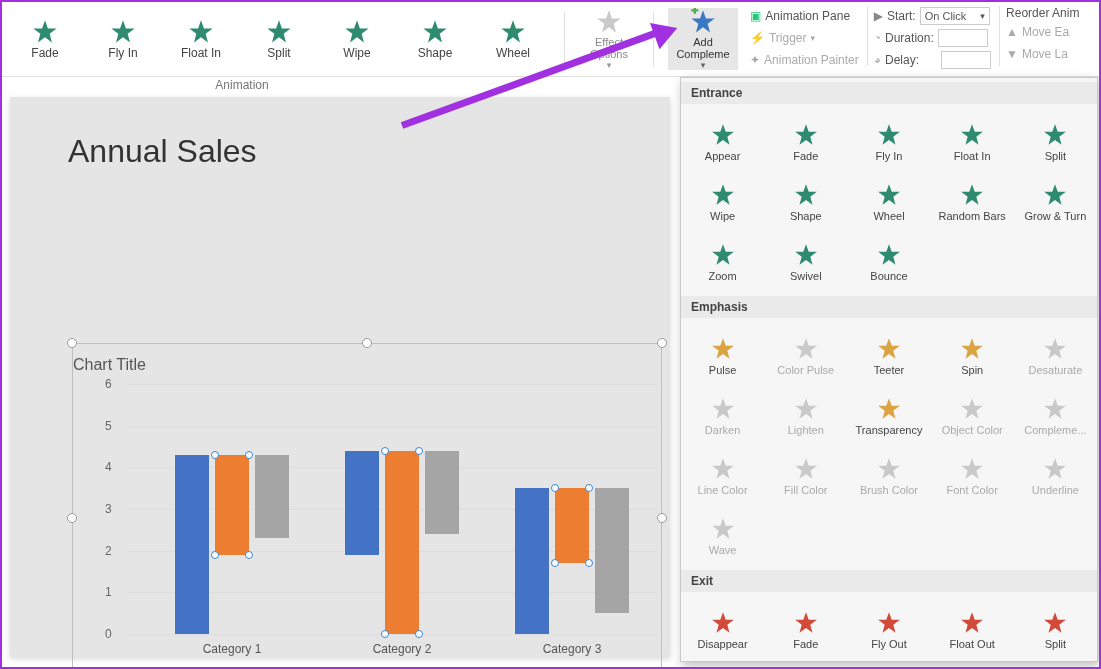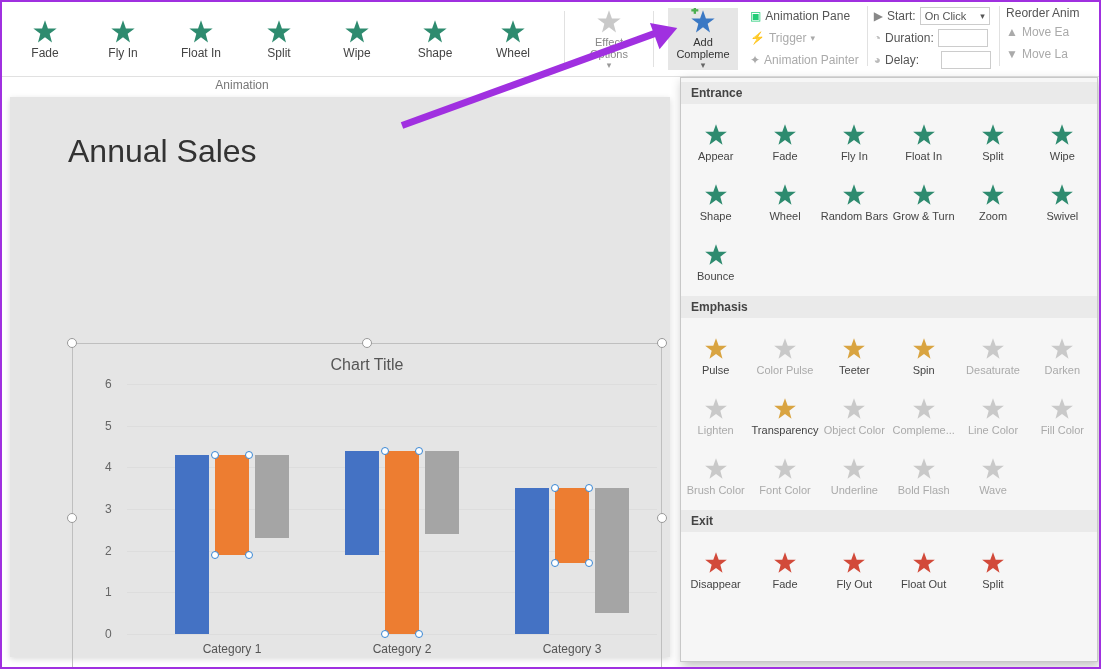--- a/index.html
+++ b/index.html
@@ -24,36 +24,36 @@
   
   .slide-area { position: absolute; top: 95px; left: 8px; width: 660px; height: 560px; background: #e5e5e5; box-shadow: 0 2px 6px rgba(0,0,0,.15); }
   .slide-title { font-size: 32px; color: #333; padding: 36px 0 0 58px; font-weight: 400; }
 
   .chart-sel { position: absolute; top: 246px; left: 62px; width: 590px; height: 350px; border: 1px solid #bfbfbf; }
   .sel-handle { position:absolute; width:10px; height:10px; background:#fff; border:1px solid #999; border-radius:50%; }
   .sh-tl{top:-6px;left:-6px}.sh-tr{top:-6px;right:-6px}
   .sh-tm{top:-6px;left:calc(50% - 5px)}
   .sh-ml{left:-6px;top:calc(50% - 5px)}.sh-mr{right:-6px;top:calc(50% - 5px)}
 
-  .chart-title { text-align:center; font-size:16px; color:#555; margin-top:12px; }
+  .chart-title { text-align:left; font-size:16px; color:#555; margin-top:12px; }
   .plot { position:absolute; top:40px; left:54px; width:530px; height:250px; }
   .gridline { position:absolute; left:0; width:100%; border-top:1px solid #ddd; }
   .ytick { position:absolute; left:-22px; font-size:12px; color:#666; transform:translateY(-50%); }
   .cat-group { position:absolute; bottom:0; width:150px; display:flex; justify-content:center; gap:6px; }
   .bar { width:34px; }
   .s1{background:#4472C4}.s2{background:#ED7D31}.s3{background:#A5A5A5}
   .xtick{position:absolute;font-size:12px;color:#555;bottom:-22px;text-align:center;width:150px} 
   .bar.selected{position:relative}
   .dot{position:absolute;width:8px;height:8px;border:1px solid #3a87d4;background:#fff;border-radius:50%}
 
   
   .dropdown { position:absolute; top:75px; left:678px; width:418px; height:585px; background:#f6f6f6; border:1px solid #c8c8c8; box-shadow:2px 4px 10px rgba(0,0,0,.25); overflow-y:auto; }
   .dd-section { padding:4px 0 8px 0; }
   .dd-head { font-size:12px; font-weight:600; color:#444; background:#eaeaea; padding:4px 10px; }
-  .dd-grid { display:grid; grid-template-columns:repeat(6,1fr); }
+  .dd-grid { display:grid; grid-template-columns:repeat(5,1fr); }
   .dd-item { display:flex; flex-direction:column; align-items:center; justify-content:flex-end; height:60px; font-size:11px; color:#444; cursor:pointer; padding:2px 0; }
   .dd-item.disabled { color:#aaa; }
   .dd-item svg{margin-bottom:2px}
 
   .arrow { position:absolute; z-index:50; pointer-events:none; }
   .arrow-line{position:absolute;width:270px;height:0;border-top:7px solid #a030e0;transform-origin:left center;}
   .arrow-head{position:absolute;width:0;height:0;border-left:24px solid #a030e0;border-top:14px solid transparent;border-bottom:14px solid transparent}
 
   
   .star { width:28px; height:28px; }
@@ -414,26 +414,20 @@
         <div class="dd-item disabled">
           <svg width="26" height="26" viewBox="0 0 24 24">
             <polygon points="12,2 14.5,9 22,9 16,13.5 18,21 12,16.5 6,21 8,13.5 2,9 9.5,9" fill="#c9c9c9"></polygon>
           </svg>
           <span>Underline</span>
         </div>
         <div class="dd-item disabled">
           <svg width="26" height="26" viewBox="0 0 24 24">
             <polygon points="12,2 14.5,9 22,9 16,13.5 18,21 12,16.5 6,21 8,13.5 2,9 9.5,9" fill="#c9c9c9"></polygon>
           </svg>
-          <span>Bold Flash</span>
-        </div>
-        <div class="dd-item disabled">
-          <svg width="26" height="26" viewBox="0 0 24 24">
-            <polygon points="12,2 14.5,9 22,9 16,13.5 18,21 12,16.5 6,21 8,13.5 2,9 9.5,9" fill="#c9c9c9"></polygon>
-          </svg>
           <span>Wave</span>
         </div>
       </div>
     </div>
     <div class="dd-section">
       <div class="dd-head">Exit</div>
       <div class="dd-grid">
         <div class="dd-item">
           <svg width="26" height="26" viewBox="0 0 24 24">
             <polygon points="12,2 14.5,9 22,9 16,13.5 18,21 12,16.5 6,21 8,13.5 2,9 9.5,9" fill="#d24a3a"></polygon>

